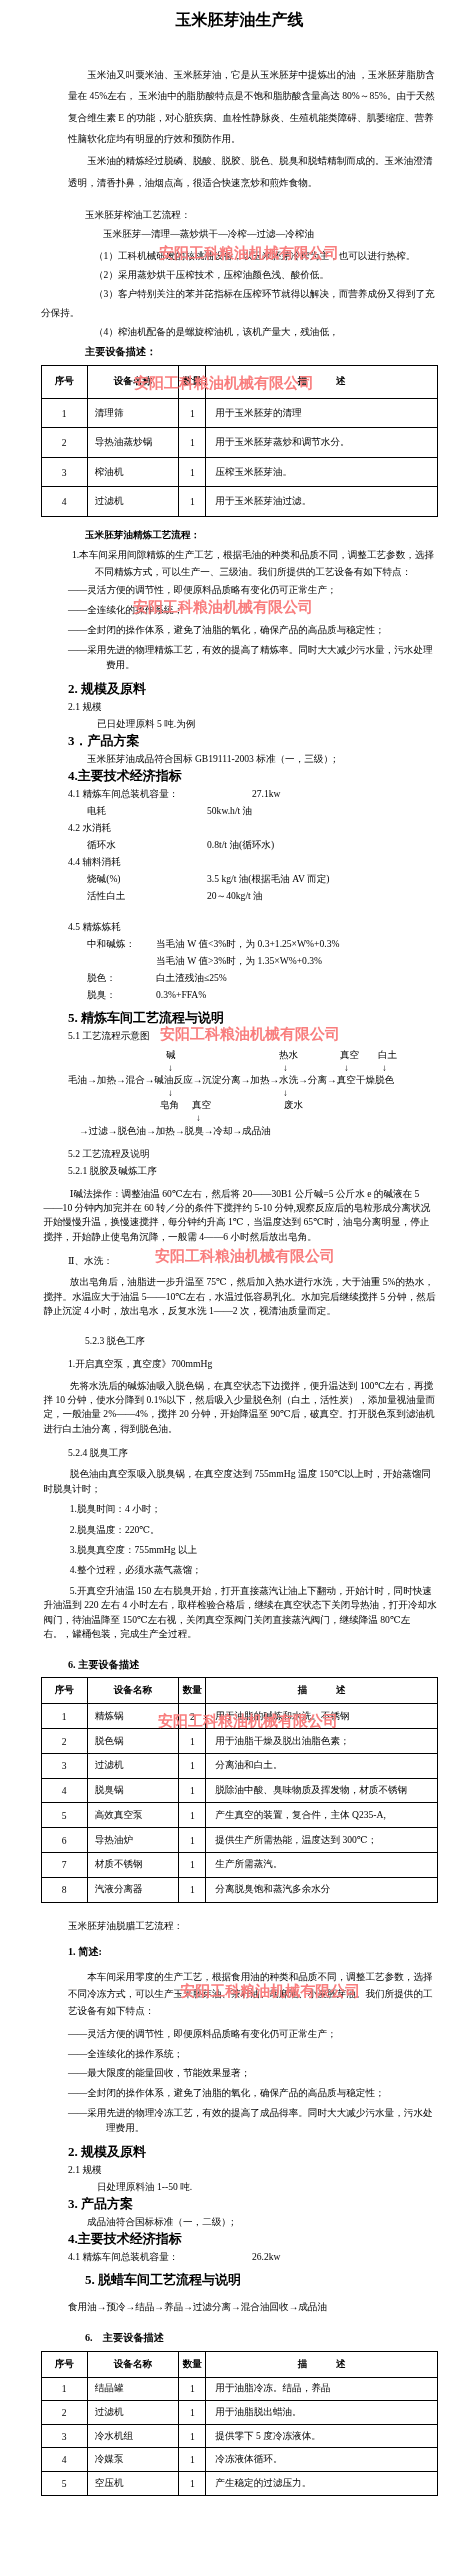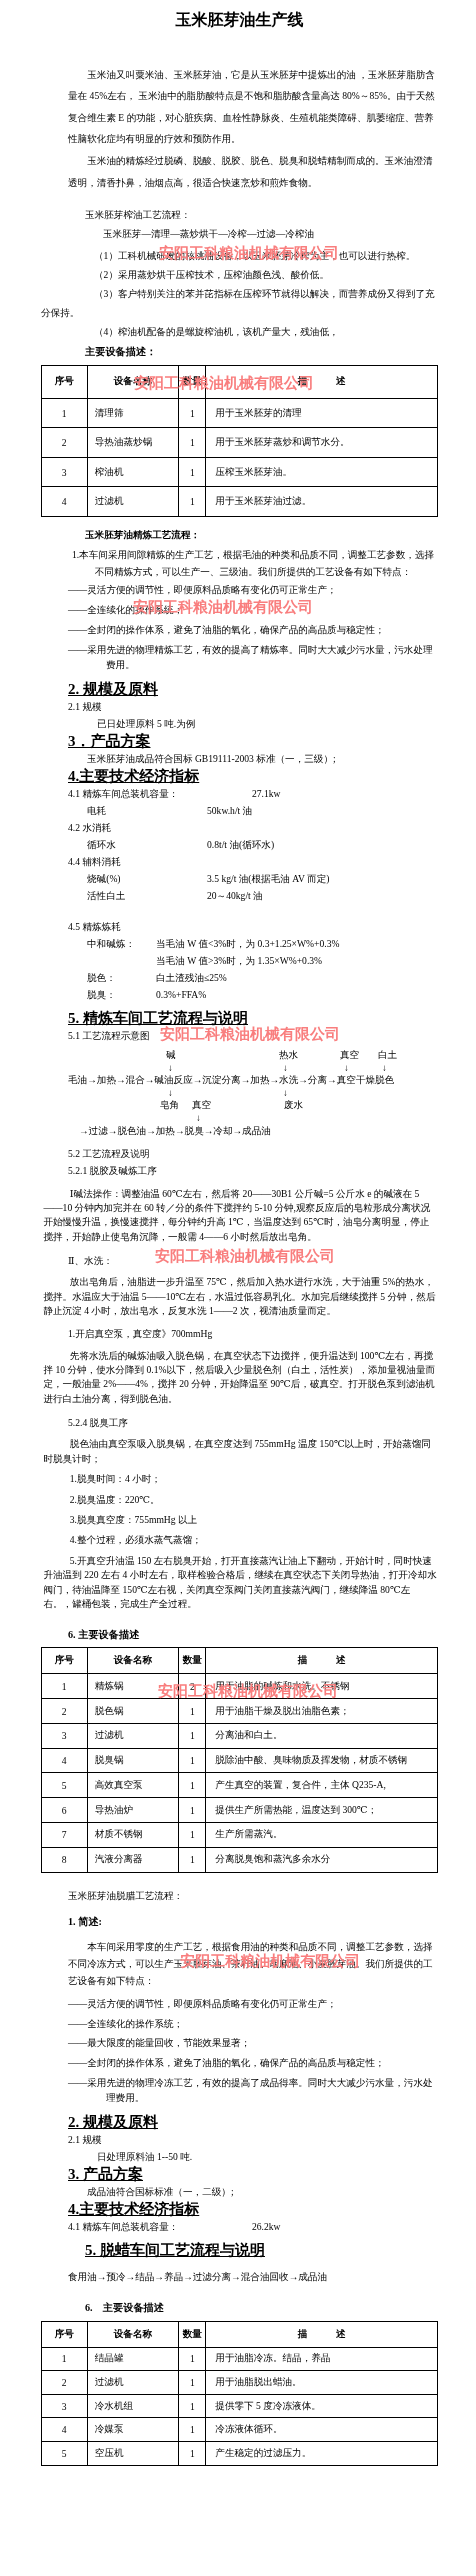--- a/index.html
+++ b/index.html
@@ -27,21 +27,21 @@
   .t3 th{padding:6px 1.2px;}
   .t3 td{padding:4.8px 3.6px;}
   .doc-table td.c0,.doc-table td.c2{text-align:center;}
   .doc-table td.c1{padding-left:7.2px;}
   .doc-table td.c3{padding-left:9px;}
   .h-refine{font-weight:bold;margin:9.6px 0 3.6px 44px;line-height:15.6px;}
   .p-std{margin:0 0 0 27px;line-height:17px;text-align:center;}
   .features{position:relative;margin-top:2.4px;}
   .feat{margin:0 0 4.2px 27px;line-height:15.6px;padding-left:38px;text-indent:-38px;}
   .spec{margin-left:27px;line-height:17px;}
-  .spec-h{font-weight:bold;font-size:15px;margin-left:27px;line-height:18px;text-decoration:underline;}
+  .spec-h{font-weight:bold;font-size:13px;margin-left:27px;line-height:18px;}
   .mt12{margin-top:7.2px;} .mt24{margin-top:14.4px;} .mt10{margin-top:6px;} .mt14{margin-top:8.4px;}
   .kl{display:inline-block;}
   .w0{width:184px;} .w1{width:120px;} .w2{width:69px;}
   .ind32{padding-left:19px;} .ind48{padding-left:29px;}
   .cont{padding-left:88px;}
   .h51{margin:0 0 0 27px;line-height:17px;position:relative;}
   .diagram{position:relative;height:89px;margin:4.8px 0 0 0;font-size:9.6px;}
   .diagram span{position:absolute;line-height:12px;white-space:nowrap;}
   .h52{margin:7.2px 0 0 27px;line-height:17px;}
   .h521{margin:0 0 0 27px;line-height:17px;}
@@ -202,20 +202,21 @@
   <div class="h52">5.2 工艺流程及说明</div>
   <div class="h521">5.2.1 脱胶及碱炼工序</div>
   <p class="p-tight">Ⅰ碱法操作：调整油温 60℃左右，然后将 20——30B1 公斤碱=5 公斤水 e 的碱液在 5——10 分钟内加完并在 60 转／分的条件下搅拌约 5-10 分钟,观察反应后的皂粒形成分离状况开始慢慢升温，换慢速搅拌，每分钟约升高 1℃，当温度达到 65℃时，油皂分离明显，停止搅拌，开始静止使皂角沉降，一般需 4——6 小时然后放出皂角。</p>
 
   <div class="h-wash">
     <span>Ⅱ、水洗：</span>
     <span class="wm" style="top:-4.8px;left:87px;">安阳工科粮油机械有限公司</span>
   </div>
   <p class="p-tight">放出皂角后，油脂进一步升温至 75℃，然后加入热水进行水洗，大于油重 5%的热水，搅拌。水温应大于油温 5——10℃左右，水温过低容易乳化。水加完后继续搅拌 5 分钟，然后静止沉淀 4 小时，放出皂水，反复水洗 1——2 次，视清油质量而定。</p>
 
+  <div class="h523">5.2.3  脱色工序</div>
   <div class="p-vac">1.开启真空泵，真空度》700mmHg</div>
   <p class="p-tight">先将水洗后的碱炼油吸入脱色锅，在真空状态下边搅拌，便升温达到 100℃左右，再搅拌 10 分钟，使水分降到 0.1%以下，然后吸入少量脱色剂（白土，活性炭），添加量视油量而定，一般油量 2%——4%，搅拌 20 分钟，开始降温至 90℃后，破真空。打开脱色泵到滤油机进行白土油分离，得到脱色油。</p>
 
   <div class="h524">5.2.4 脱臭工序</div>
   <p class="p-tight">脱色油由真空泵吸入脱臭锅，在真空度达到 755mmHg 温度 150℃以上时，开始蒸馏同时脱臭计时；</p>
   <div class="deo">
       <div class="deo-item">1.脱臭时间：4 小时；</div>
       <div class="deo-item">2.脱臭温度：220℃。</div>
       <div class="deo-item">3.脱臭真空度：755mmHg 以上</div>
       <div class="deo-item">4.整个过程，必须水蒸气蒸馏；</div>

